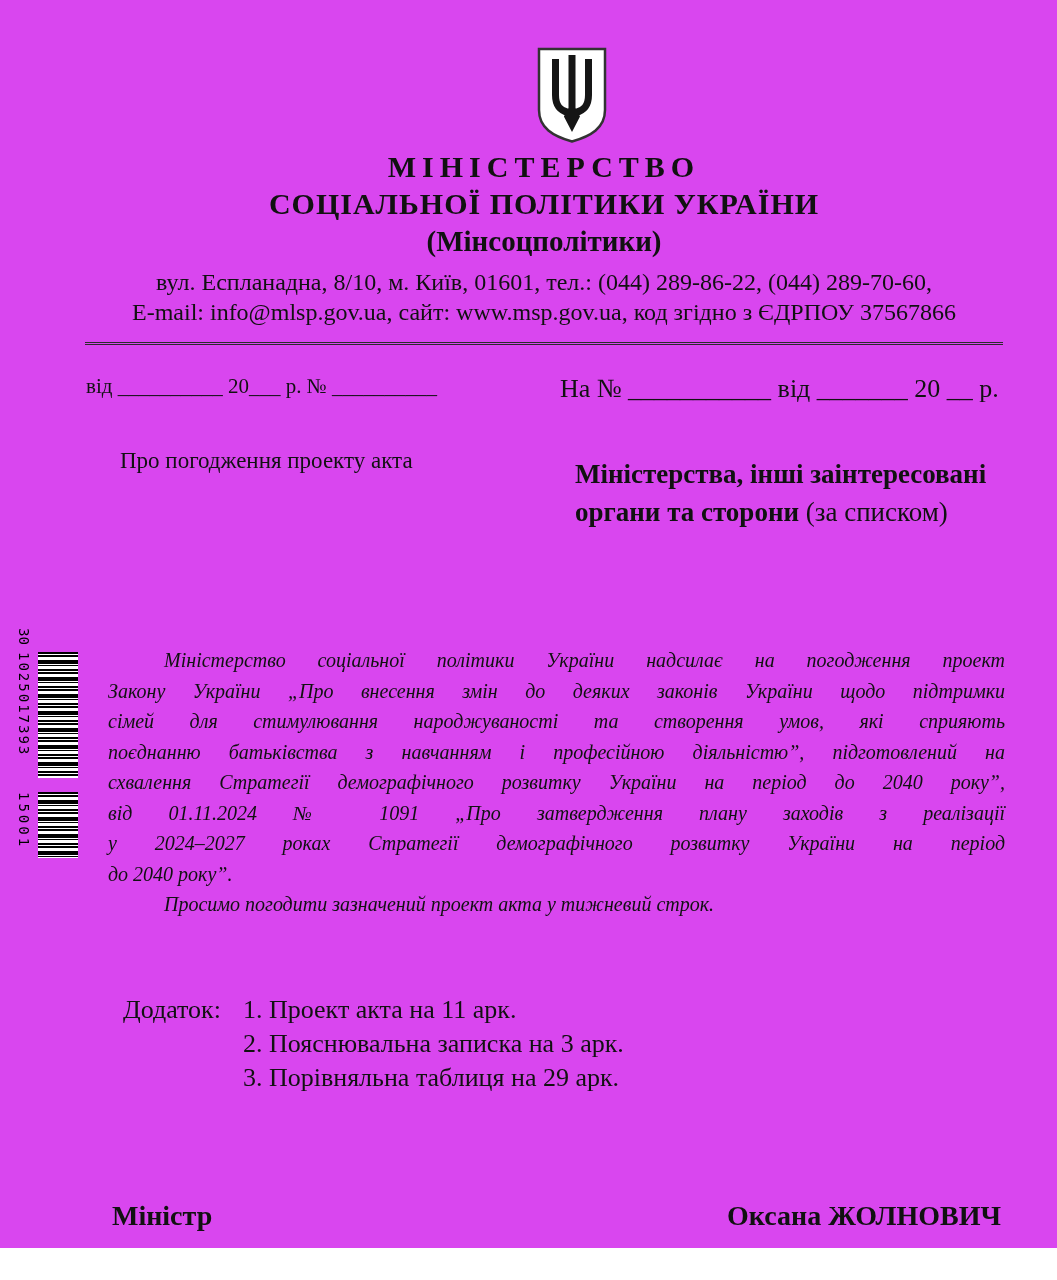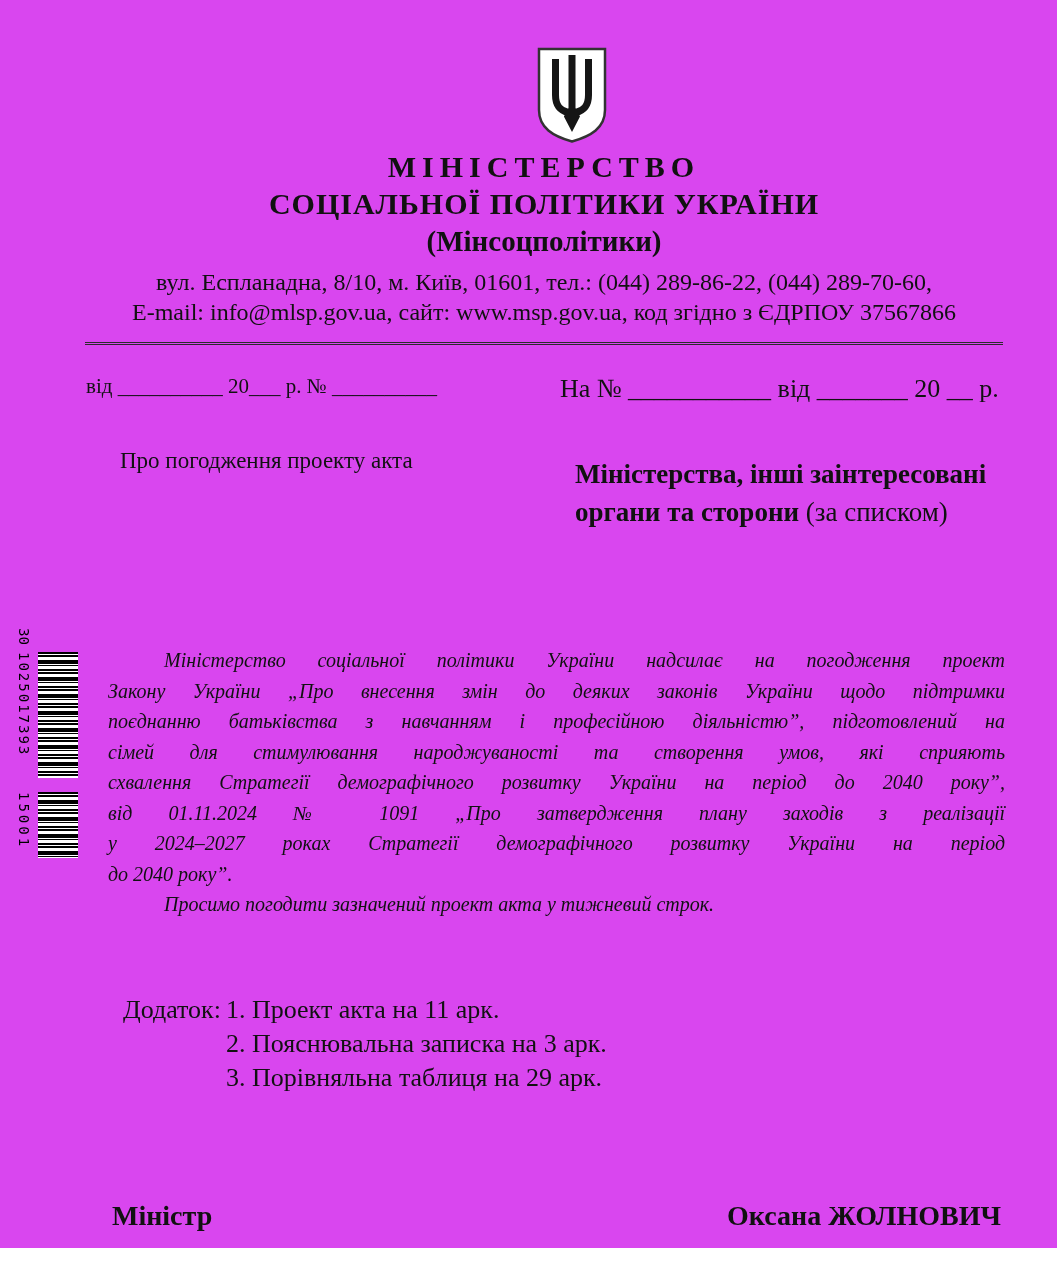--- a/index.html
+++ b/index.html
@@ -31,21 +31,21 @@
   .addressee b { font-weight:bold;margin-top:19px; }
 
   
   .body-block { top:645px; left:108px; width:897px; font-size:20px; line-height:30.5px;font-style:italic; }
   .body-line  { text-align:justify; text-align-last:justify; white-space:nowrap; }
   .para1 .body-line:first-child { text-indent:56px; }
   .para1 .body-line:last-child  { text-align-last:left; }
   .para2 { text-indent:56px; }
 
   
-  .attachments { top:993px; left:123px; display:flex; gap:5px; font-size:26px; line-height:34px; }
+  .attachments { top:993px; left:123px; display:flex; gap:22px; font-size:26px; line-height:34px; }
   .attach-label { white-space:nowrap; }
   .attach-items div { white-space:nowrap; }
 
   
   .sig-pos  { top:1200px; left:112px; font-size:28px; font-weight:bold; }
   .sig-name { top:1200px; right:56px; font-size:28px; font-weight:bold; }
 
   
   .barcode  { top:628px; left:16px; width:62px; height:292px; }
   .bc-inner { width:292px; height:62px; transform:translateX(62px) rotate(90deg); transform-origin:0 0; }
@@ -94,22 +94,22 @@
   <div class="abs addressee">
     <div><b>Міністерства, інші заінтересовані</b></div>
     <div><b>органи та сторони</b> <span>(за списком)</span></div>
   </div>
 
   <div class="abs body-block">
     <div class="para1">
 
     <div class="body-line">Міністерство соціальної політики України надсилає на погодження проект</div>
         <div class="body-line">Закону України „Про внесення змін до деяких законів України щодо підтримки</div>
+        <div class="body-line">сімей для стимулювання народжуваності та створення умов, які сприяють</div>
         <div class="body-line">поєднанню батьківства з навчанням і професійною діяльністю”, підготовлений на</div>
-        <div class="body-line">сімей для стимулювання народжуваності та створення умов, які сприяють</div>
         <div class="body-line">схвалення Стратегії демографічного розвитку України на період до 2040 року”,</div>
         <div class="body-line">від 01.11.2024 № 1091 „Про затвердження плану заходів з реалізації</div>
         <div class="body-line">у 2024–2027 роках Стратегії демографічного розвитку України на період</div>
         <div class="body-line">до 2040 року”.</div>
       </div>
     <div class="para2 body-line-plain">Просимо погодити зазначений проект акта у тижневий строк.</div>
   </div>
 
   <div class="abs attachments">
     <div class="attach-label">Додаток:</div>

